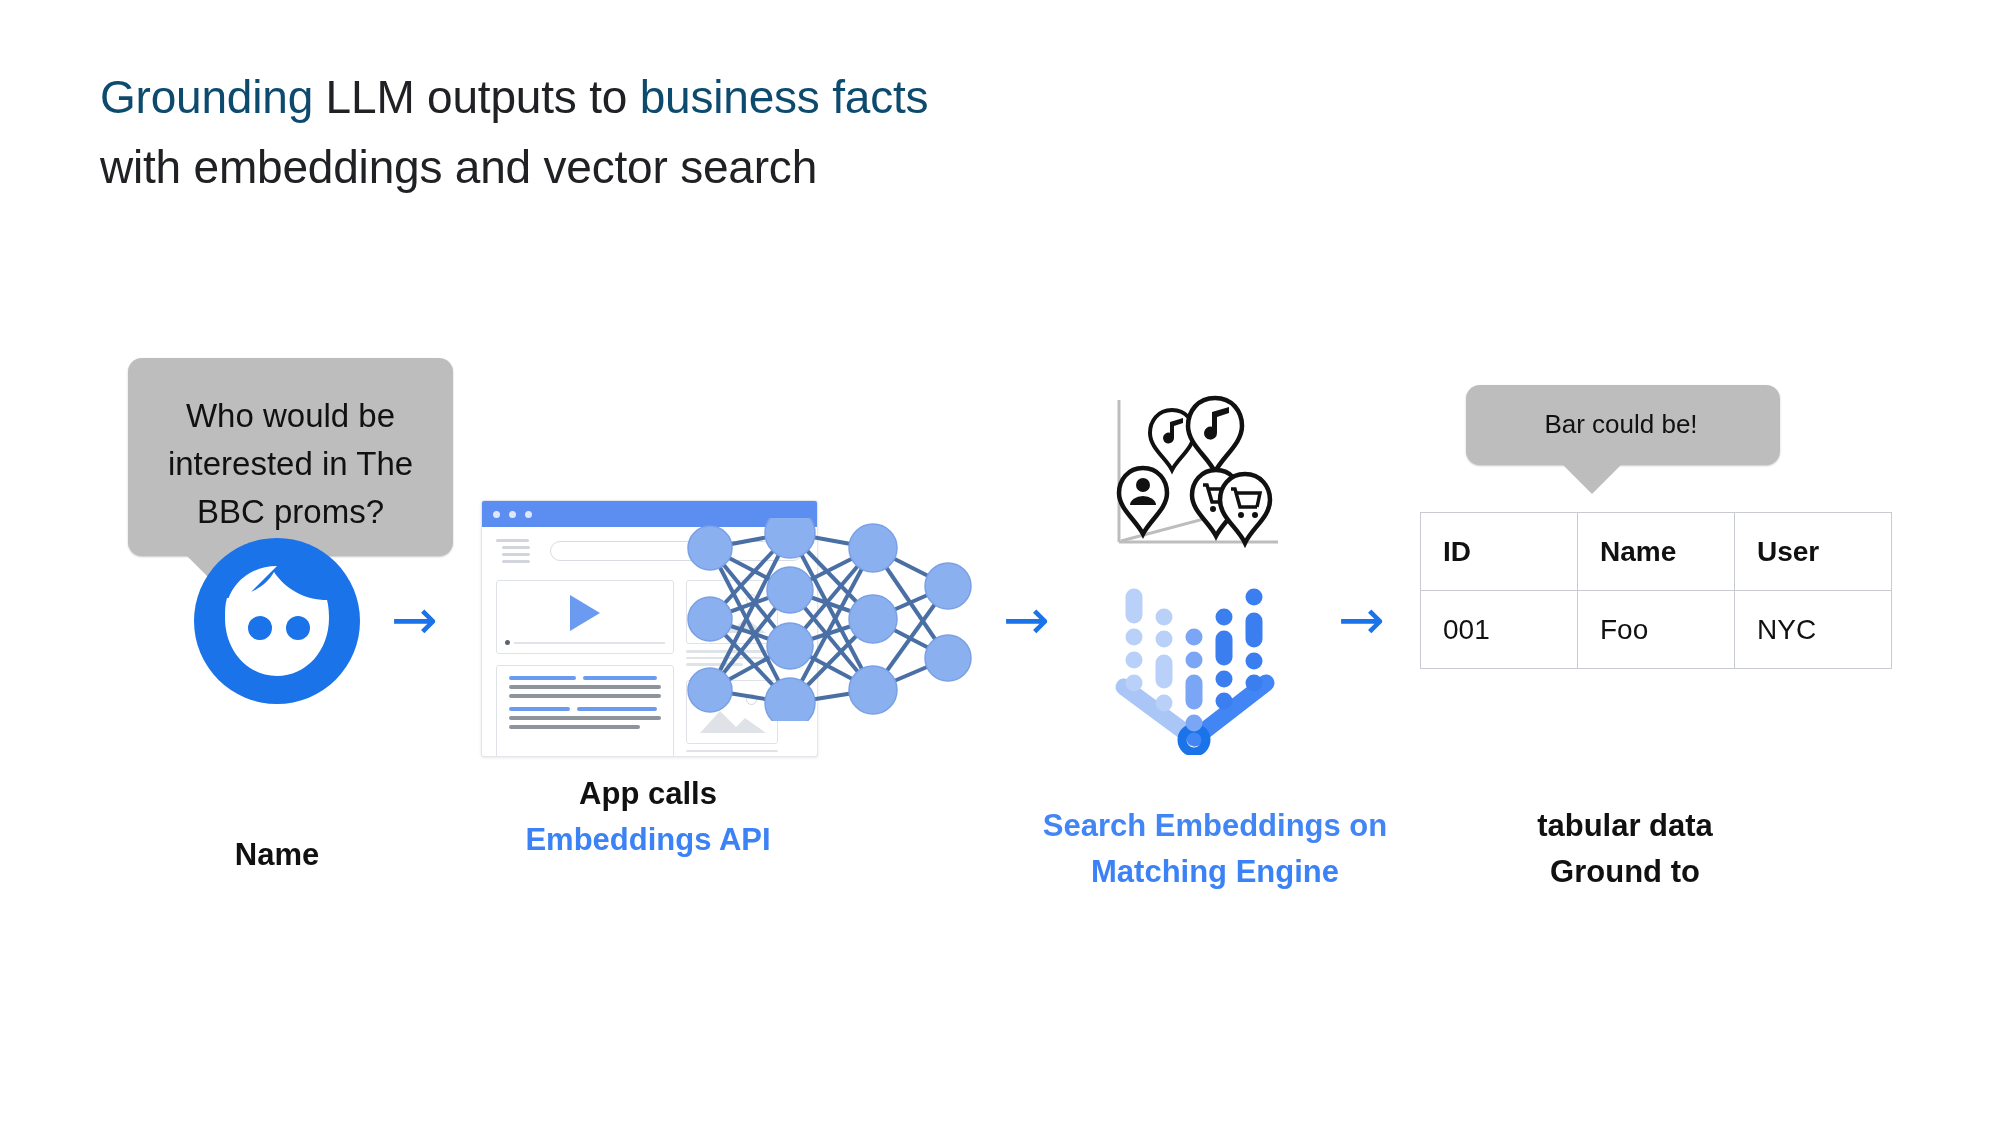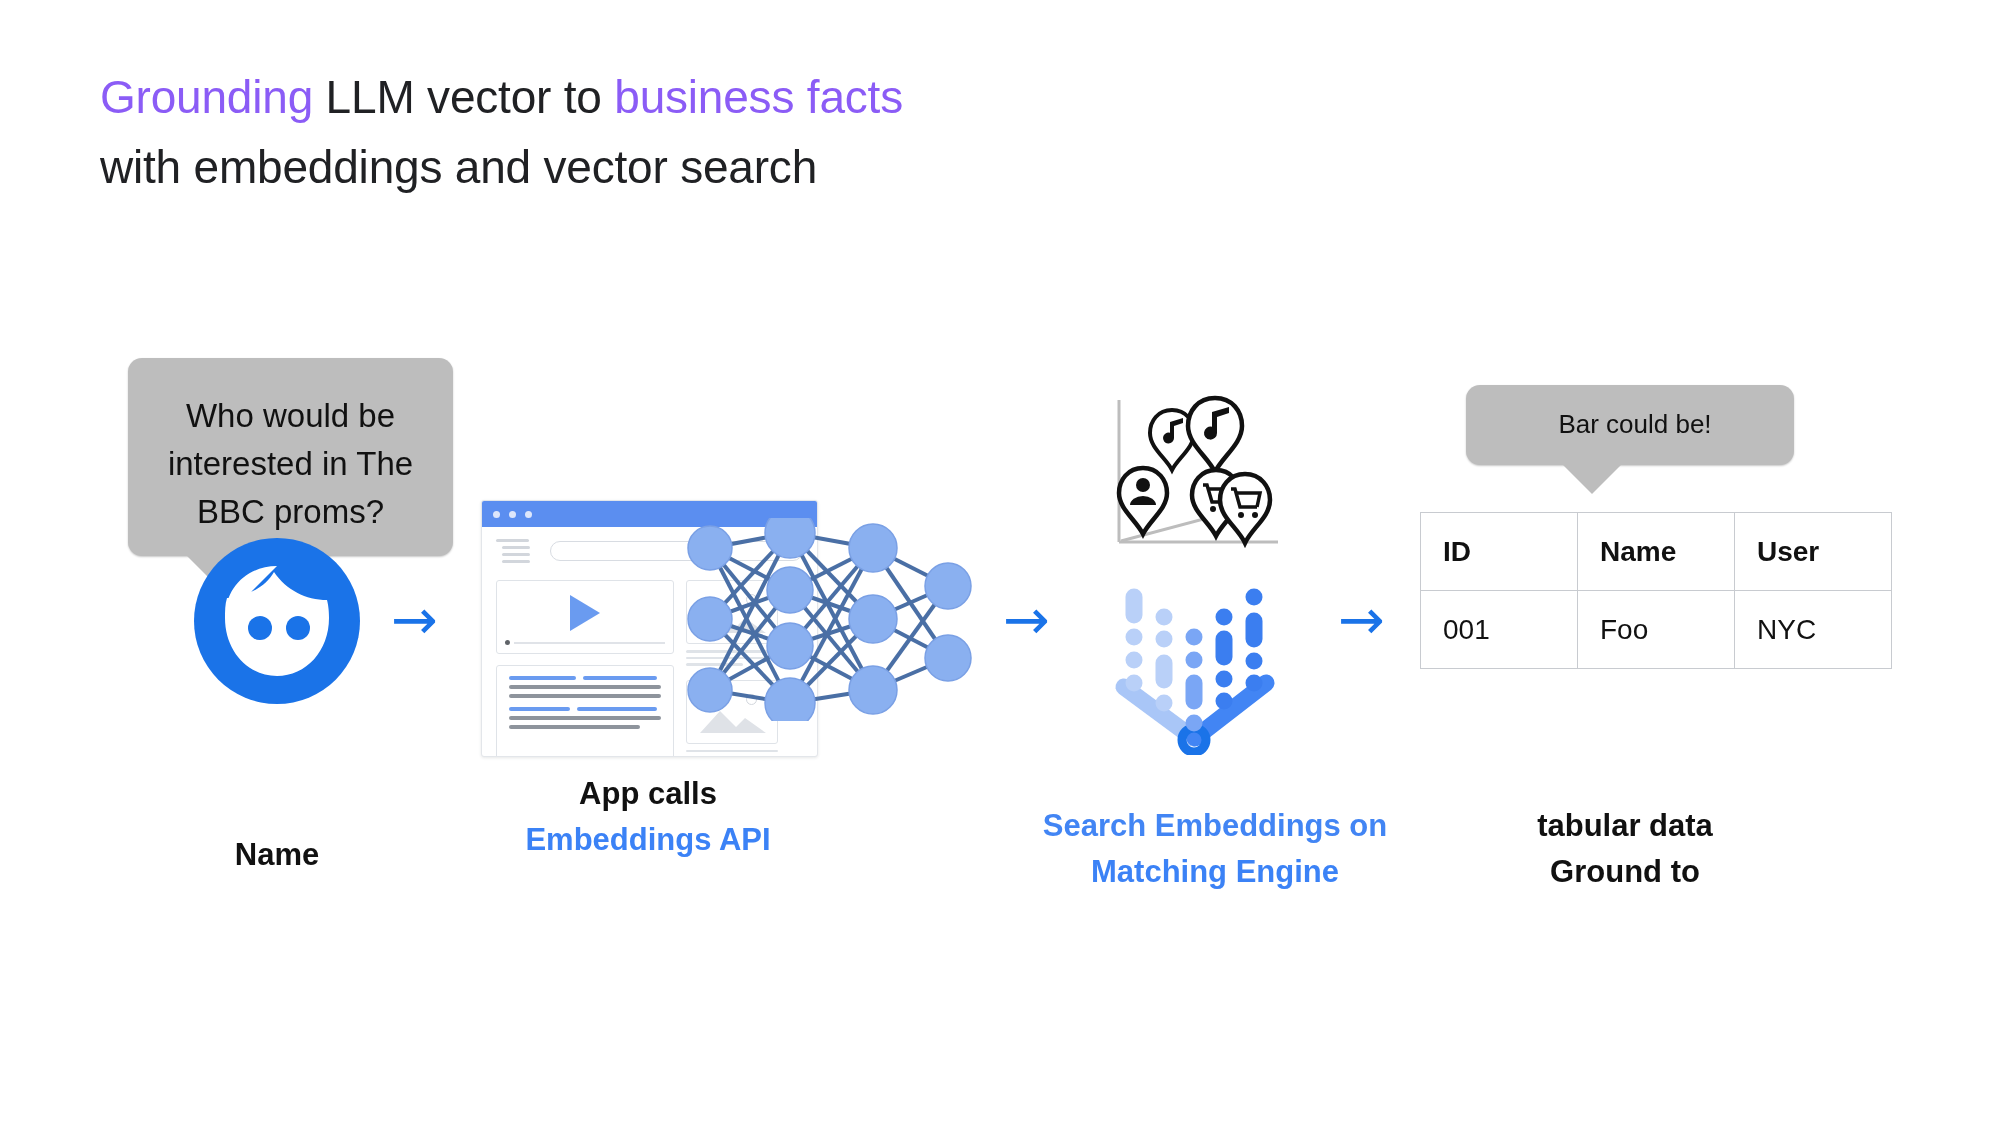--- a/index.html
+++ b/index.html
@@ -25,21 +25,21 @@
   }
   .title-line {
     font-family: "Liberation Sans Narrow", "Liberation Sans", sans-serif;
     font-size: 46px;
     font-weight: 400;
     line-height: 70px;
     color: #202124;
     letter-spacing: -0.2px;
     white-space: nowrap;
   }
-  .title-accent { color: #8b5cf6; }
+  .title-accent { color: #0c4a6e; }
 
   
   .bubble {
     position: absolute;
     background: #bdbdbd;
     border-radius: 14px;
     color: #111111;
     text-align: center;
     box-shadow: 0 1px 2px rgba(0,0,0,0.22);
     font-family: "Liberation Sans", sans-serif;
@@ -67,21 +67,21 @@
   }
   #bubble-user .bubble-tail {
     left: 58px;
     bottom: -29px;
   }
 
   #bubble-result {
     left: 1466px;
     top: 385px;
     width: 298px;
-    padding: 22px 10px 24px 20px;
+    padding: 22px 10px 24px 6px;
     font-size: 26px;
     line-height: 34px;
   }
   #bubble-result .bubble-tail {
     left: 96px;
     bottom: -29px;
   }
 
   
   #user-avatar {
@@ -283,21 +283,21 @@
 
   #caption-user   { left: 157px;  top: 832px; width: 240px; }
   #caption-app    { left: 468px;  top: 771px; width: 360px; }
   #caption-search { left: 980px;  top: 803px; width: 470px; }
   #caption-ground { left: 1450px; top: 803px; width: 350px; }
 </style>
 </head>
 <body>
 
 <div class="title-block">
-  <div class="title-line"><span class="title-accent">Grounding</span><span> LLM vector to </span><span class="title-accent">business facts</span></div>
+  <div class="title-line"><span class="title-accent">Grounding</span><span> LLM outputs to </span><span class="title-accent">business facts</span></div>
   <div class="title-line">with embeddings and vector search</div>
 </div>
 
 <div class="bubble" id="bubble-user">
   <span class="bubble-text">Who would be
 interested in The
 BBC proms?</span>
   <span class="bubble-tail"></span>
 </div>
 

